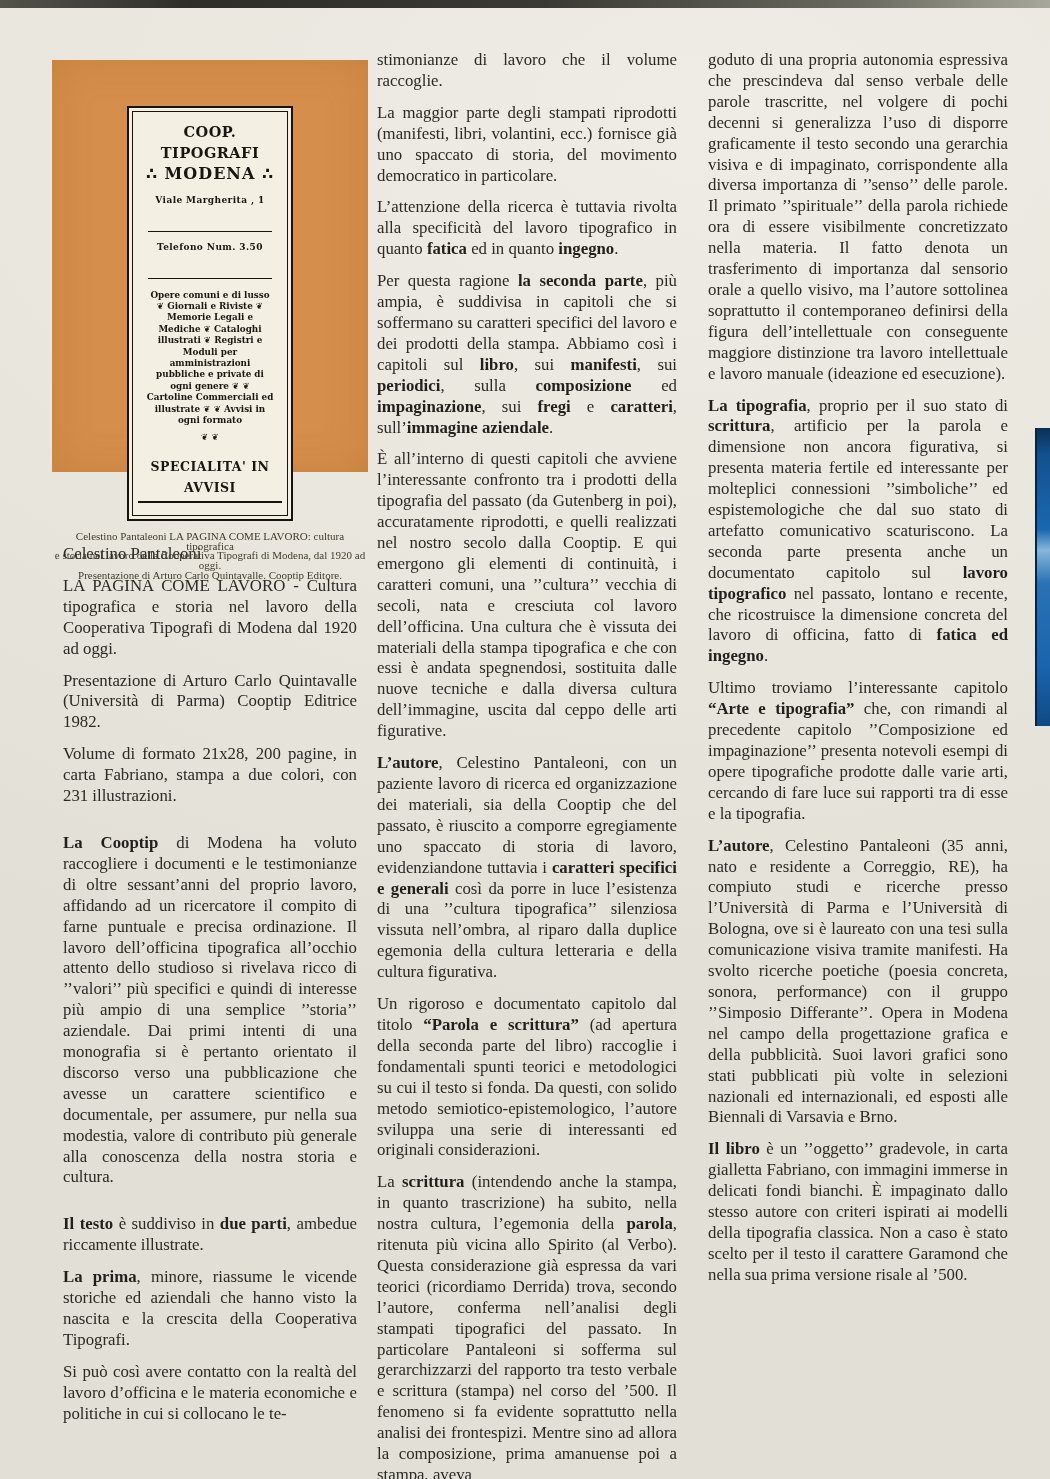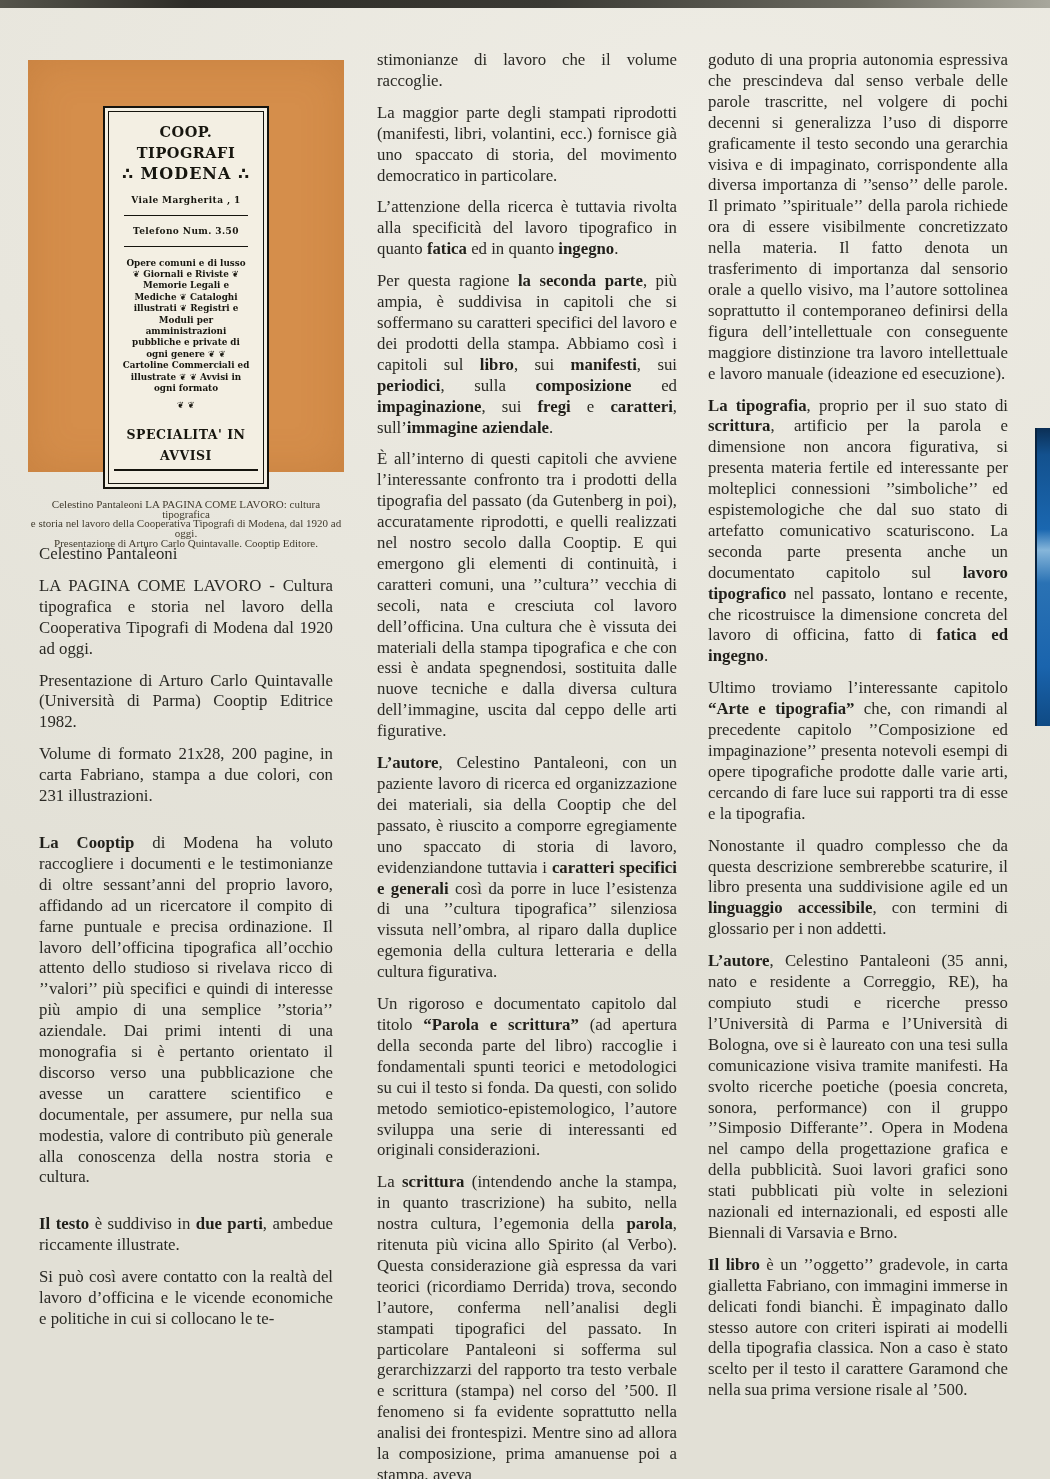--- a/index.html
+++ b/index.html
@@ -17,21 +17,21 @@
   .top-edge{
     position:absolute; top:0; left:0; right:0; height:8px;
     background:linear-gradient(90deg,#55544b 0%,#2e2d28 18%,#3a3933 52%,#6b6a60 82%,#a8a79c 100%);
   }
   .blue-strip{
     position:absolute; right:0; top:428px; width:13px; height:298px;
     border-left:2px solid #0a2440;
     background:linear-gradient(180deg,#0b2f55 0%,#13518e 9%,#1a67b0 34%,#86b6da 41%,#2a72b4 52%,#1a64ad 80%,#0f4a84 100%);
   }
   .col{position:absolute; width:322px; font-size:16.8px; line-height:20.9px; text-align:justify;}
-  .col-left{left:28px; top:60px; width:316px;}
+  .col-left{left:52px; top:60px; width:316px;}
   .col-mid{left:366px; top:50px;}
   .col-right{left:697px; top:50px;}
 
   .para{margin:11px; text-align:justify;}
   .sp0{margin-top:0;}
   .sp1{margin-top:9px;}
   .sp2{margin-top:26px;}
   .para b{font-weight:bold; color:#201f1a;}
 
   
@@ -42,21 +42,21 @@
   .ad-card{
     width:166px; margin:0 auto; position:relative; top:46px;
     background:var(--card); border:2px solid #15140e; padding:3px;
     box-sizing:border-box; color:#17160f; text-align:center;
     font-family:"DejaVu Serif","DejaVu Sans",serif;
   }
   .ad-card-inner{border:1px solid #15140e; padding:10px 5px 12px;}
   .ad-title{font-size:14.5px; font-weight:bold; letter-spacing:0.5px;}
   .ad-city{font-size:16px; font-weight:bold; letter-spacing:1px;}
   .ad-rule-line{
-    display:block; width:86%; margin:5px auto 0; padding-bottom:4px;
+    display:block; width:86%; margin:5px auto 0; padding-bottom:20px;
     font-size:9px; font-weight:bold; letter-spacing:0.4px;
     border-bottom:1.5px solid #15140e;
   }
   .ad-services{
     font-size:8.8px; font-weight:bold; line-height:11.4px; margin-top:11px; padding:0 8px;
   }
   .ad-flourish{font-size:8.8px; font-weight:bold; margin-top:1px;}
   .ad-specialty{margin-top:9px;}
   .ad-specialty span{
     display:inline-block; font-size:12.5px; font-weight:bold; letter-spacing:0.5px;
@@ -99,21 +99,22 @@
         <div>Presentazione di Arturo Carlo Quintavalle. Cooptip Editore.</div>
       </div>
     </div>
     <div>
         <p class="para sp0">Celestino Pantaleoni</p>
         <p class="para sp0">LA PAGINA COME LAVORO - Cultura tipografica e storia nel lavoro della Cooperativa Tipografi di Modena dal 1920 ad oggi.</p>
         <p class="para sp0">Presentazione di Arturo Carlo Quintavalle (Università di Parma) Cooptip Editrice 1982.</p>
         <p class="para sp1">Volume di formato 21x28, 200 pagine, in carta Fabriano, stampa a due colori, con 231 illustrazioni.</p>
         <p class="para sp2"><b>La Cooptip</b> di Modena ha voluto raccogliere i documenti e le testimonianze di oltre sessant’anni del proprio lavoro, affidando ad un ricercatore il compito di farne puntuale e precisa ordinazione. Il lavoro dell’officina tipografica all’occhio attento dello studioso si rivelava ricco di ’’valori’’ più specifici e quindi di interesse più ampio di una semplice ’’storia’’ aziendale. Dai primi intenti di una monografia si è pertanto orientato il discorso verso una pubblicazione che avesse un carattere scientifico e documentale, per assumere, pur nella sua modestia, valore di contributo più generale alla conoscenza della nostra storia e cultura.</p>
         <p class="para sp2"><b>Il testo</b> è suddiviso in <b>due parti</b>, ambedue riccamente illustrate.</p>
-        <p class="para sp1">Si può così avere contatto con la realtà del lavoro d’officina e le vicende economiche e politiche in cui si collocano le te-</p>
+        <p class="para sp1"><b>La prima</b>, minore, riassume le vicende storiche ed aziendali che hanno visto la nascita e la crescita della Cooperativa Tipografi.</p>
+        <p class="para sp1">Si può così avere contatto con la realtà del lavoro d’officina e le materia economiche e politiche in cui si collocano le te-</p>
       </div>
   </div>
 
   <div class="col col-mid">
     <div>
         <p class="para sp0">stimonianze di lavoro che il volume raccoglie.</p>
         <p class="para sp0">La maggior parte degli stampati riprodotti (manifesti, libri, volantini, ecc.) fornisce già uno spaccato di storia, del movimento democratico in particolare.</p>
         <p class="para sp0">L’attenzione della ricerca è tuttavia rivolta alla specificità del lavoro tipografico in quanto <b>fatica</b> ed in quanto <b>ingegno</b>.</p>
         <p class="para sp0">Per questa ragione <b>la seconda parte</b>, più ampia, è suddivisa in capitoli che si soffermano su caratteri specifici del lavoro e dei prodotti della stampa. Abbiamo così i capitoli sul <b>libro</b>, sui <b>manifesti</b>, sui <b>periodici</b>, sulla <b>composizione</b> ed <b>impaginazione</b>, sui <b>fregi</b> e <b>caratteri</b>, sull’<b>immagine aziendale</b>.</p>
         <p class="para sp0">È all’interno di questi capitoli che avviene l’interessante confronto tra i prodotti della tipografia del passato (da Gutenberg in poi), accuratamente riprodotti, e quelli realizzati nel nostro secolo dalla Cooptip. E qui emergono gli elementi di continuità, i caratteri comuni, una ’’cultura’’ vecchia di secoli, nata e cresciuta col lavoro dell’officina. Una cultura che è vissuta dei materiali della stampa tipografica e che con essi è andata spegnendosi, sostituita dalle nuove tecniche e dalla diversa cultura dell’immagine, uscita dal ceppo delle arti figurative.</p>
@@ -121,18 +122,17 @@
         <p class="para sp1">Un rigoroso e documentato capitolo dal titolo <b>“Parola e scrittura”</b> (ad apertura della seconda parte del libro) raccoglie i fondamentali spunti teorici e metodologici su cui il testo si fonda. Da questi, con solido metodo semiotico-epistemologico, l’autore sviluppa una serie di interessanti ed originali considerazioni.</p>
         <p class="para sp1">La <b>scrittura</b> (intendendo anche la stampa, in quanto trascrizione) ha subito, nella nostra cultura, l’egemonia della <b>parola</b>, ritenuta più vicina allo Spirito (al Verbo). Questa considerazione già espressa da vari teorici (ricordiamo Derrida) trova, secondo l’autore, conferma nell’analisi degli stampati tipografici del passato. In particolare Pantaleoni si sofferma sul gerarchizzarzi del rapporto tra testo verbale e scrittura (stampa) nel corso del ’500. Il fenomeno si fa evidente soprattutto nella analisi dei frontespizi. Mentre sino ad allora la composizione, prima amanuense poi a stampa, aveva</p>
       </div>
   </div>
 
   <div class="col col-right">
     <div>
         <p class="para sp0">goduto di una propria autonomia espressiva che prescindeva dal senso verbale delle parole trascritte, nel volgere di pochi decenni si generalizza l’uso di disporre graficamente il testo secondo una gerarchia visiva e di impaginato, corrispondente alla diversa importanza di ’’senso’’ delle parole. Il primato ’’spirituale’’ della parola richiede ora di essere visibilmente concretizzato nella materia. Il fatto denota un trasferimento di importanza dal sensorio orale a quello visivo, ma l’autore sottolinea soprattutto il contemporaneo definirsi della figura dell’intellettuale con conseguente maggiore distinzione tra lavoro intellettuale e lavoro manuale (ideazione ed esecuzione).</p>
         <p class="para sp1"><b>La tipografia</b>, proprio per il suo stato di <b>scrittura</b>, artificio per la parola e dimensione non ancora figurativa, si presenta materia fertile ed interessante per molteplici connessioni ’’simboliche’’ ed espistemologiche che dal suo stato di artefatto comunicativo scaturiscono. La seconda parte presenta anche un documentato capitolo sul <b>lavoro tipografico</b> nel passato, lontano e recente, che ricostruisce la dimensione concreta del lavoro di officina, fatto di <b>fatica ed ingegno</b>.</p>
         <p class="para sp0">Ultimo troviamo l’interessante capitolo <b>“Arte e tipografia”</b> che, con rimandi al precedente capitolo ’’Composizione ed impaginazione’’ presenta notevoli esempi di opere tipografiche prodotte dalle varie arti, cercando di fare luce sui rapporti tra di esse e la tipografia.</p>
-        <p class="para sp1">Nonostante il quadro complesso che da questa descrizione sembrerebbe scaturire, il libro presenta una suddivisione agile ed un <b>linguaggio accessibile</b>, con termini di glossario per i non addetti.</p>
         <p class="para sp1"><b>L’autore</b>, Celestino Pantaleoni (35 anni, nato e residente a Correggio, RE), ha compiuto studi e ricerche presso l’Università di Parma e l’Università di Bologna, ove si è laureato con una tesi sulla comunicazione visiva tramite manifesti. Ha svolto ricerche poetiche (poesia concreta, sonora, performance) con il gruppo ’’Simposio Differante’’. Opera in Modena nel campo della progettazione grafica e della pubblicità. Suoi lavori grafici sono stati pubblicati più volte in selezioni nazionali ed internazionali, ed esposti alle Biennali di Varsavia e Brno.</p>
         <p class="para sp1"><b>Il libro</b> è un ’’oggetto’’ gradevole, in carta gialletta Fabriano, con immagini immerse in delicati fondi bianchi. È impaginato dallo stesso autore con criteri ispirati ai modelli della tipografia classica. Non a caso è stato scelto per il testo il carattere Garamond che nella sua prima versione risale al ’500.</p>
       </div>
   </div>
 </div>
 
 </body></html>

